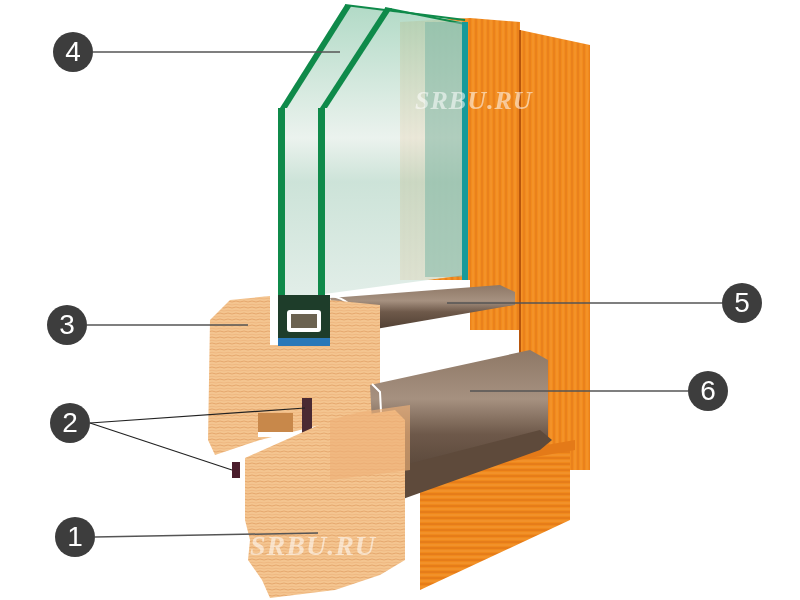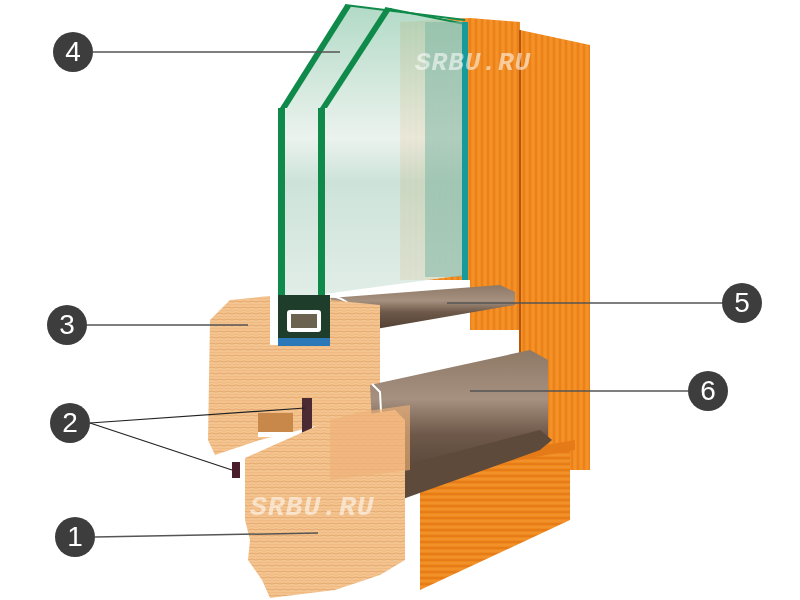--- a/index.html
+++ b/index.html
@@ -1,21 +1,21 @@
 <!DOCTYPE html>
 <html><head>
 <meta charset="utf-8">
 <style>
   html, body { margin: 0; padding: 0; background: #ffffff; }
   body { width: 800px; height: 600px; overflow: hidden; position: relative; font-family: "Liberation Sans", sans-serif; }
   #stage { position: absolute; left: 0; top: 0; width: 800px; height: 600px; }
   .callout { position: absolute; width: 40px; height: 40px; border-radius: 50%; background: #3d3d3d; color: #ffffff;
     font-family: "Liberation Sans", sans-serif; font-size: 28px; line-height: 40px; text-align: center; }
-  .watermark { position: absolute; font-family: Liberation Mono, monospace; font-style: italic; font-weight: bold;
-    color: rgba(255,255,255,0.55); letter-spacing: 1px; }
+  .watermark { position: absolute; font-family: Liberation Serif, serif; font-style: italic; font-weight: bold;
+    color: rgba(255,255,255,0.55); letter-spacing: 1px; margin-top: 38px; }
 </style>
 </head>
 <body>
 
 <div id="stage">
 <svg width="800" height="600" viewBox="0 0 800 600" xmlns="http://www.w3.org/2000/svg">
   <defs>
     <pattern id="grainSection" width="8" height="6" patternUnits="userSpaceOnUse">
       <rect width="8" height="6" fill="#f4c590"></rect>
       <path d="M0 2 Q4 0 8 2" stroke="#e6a86e" stroke-width="1" fill="none"></path>

